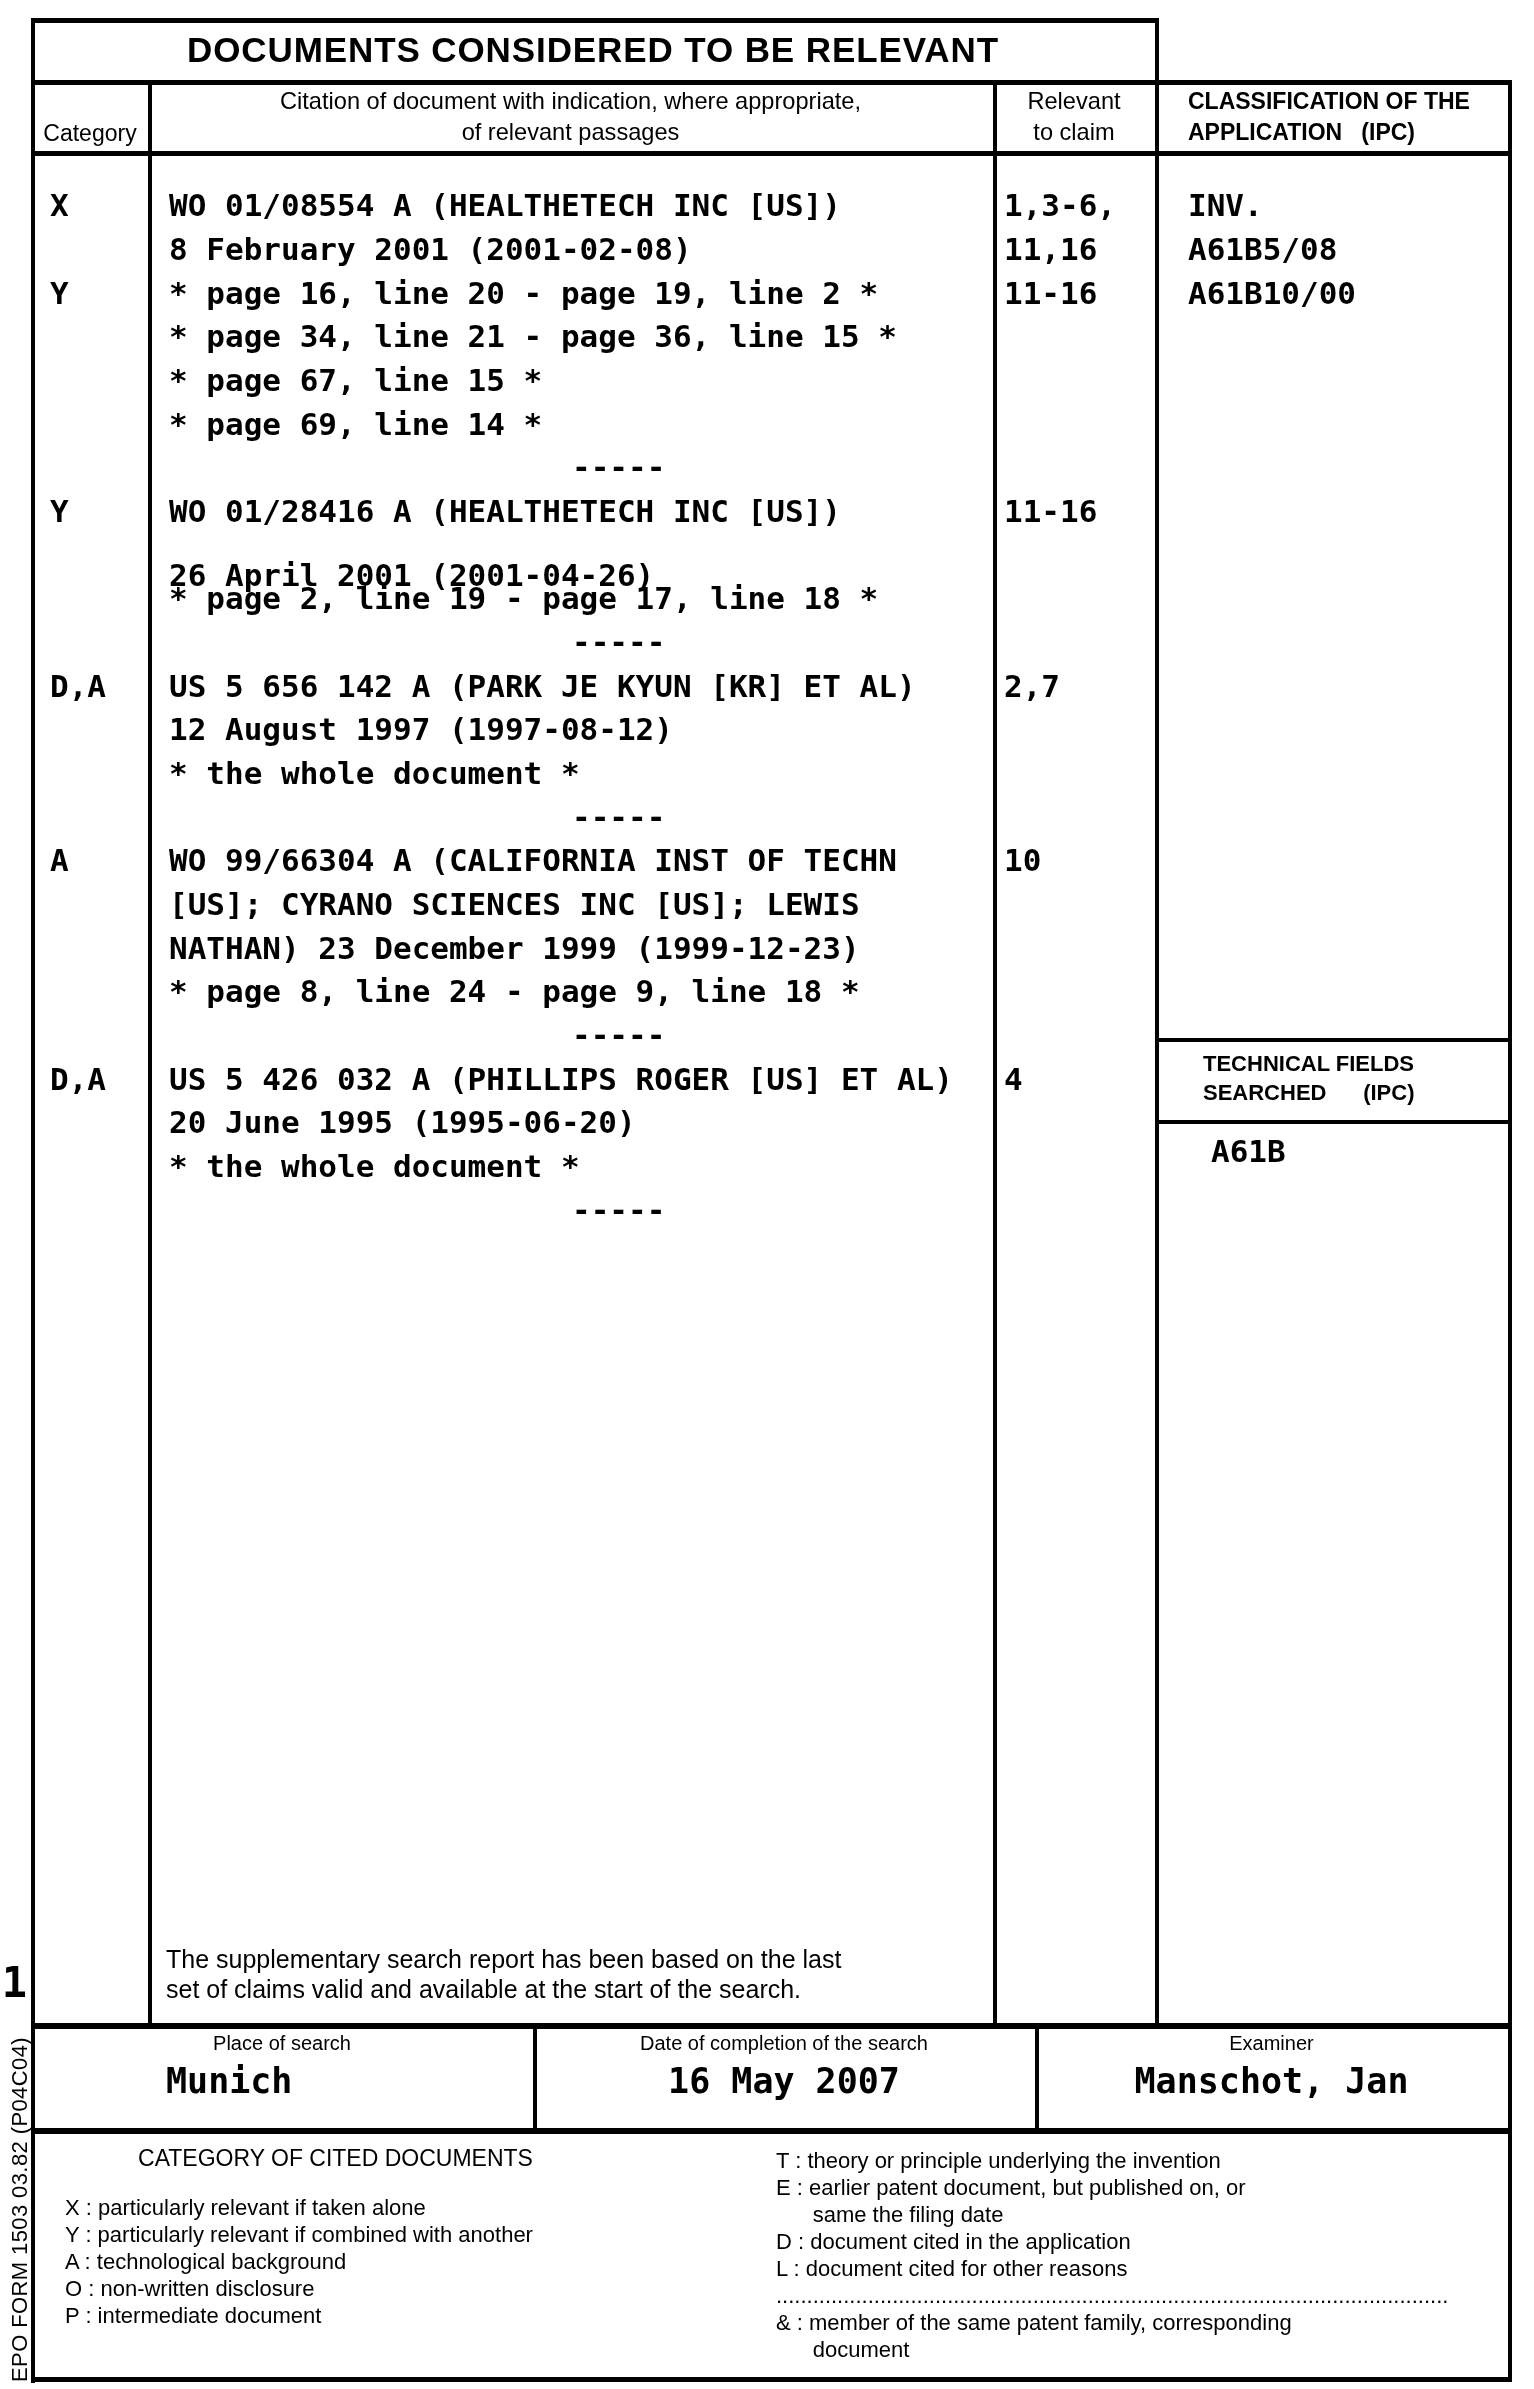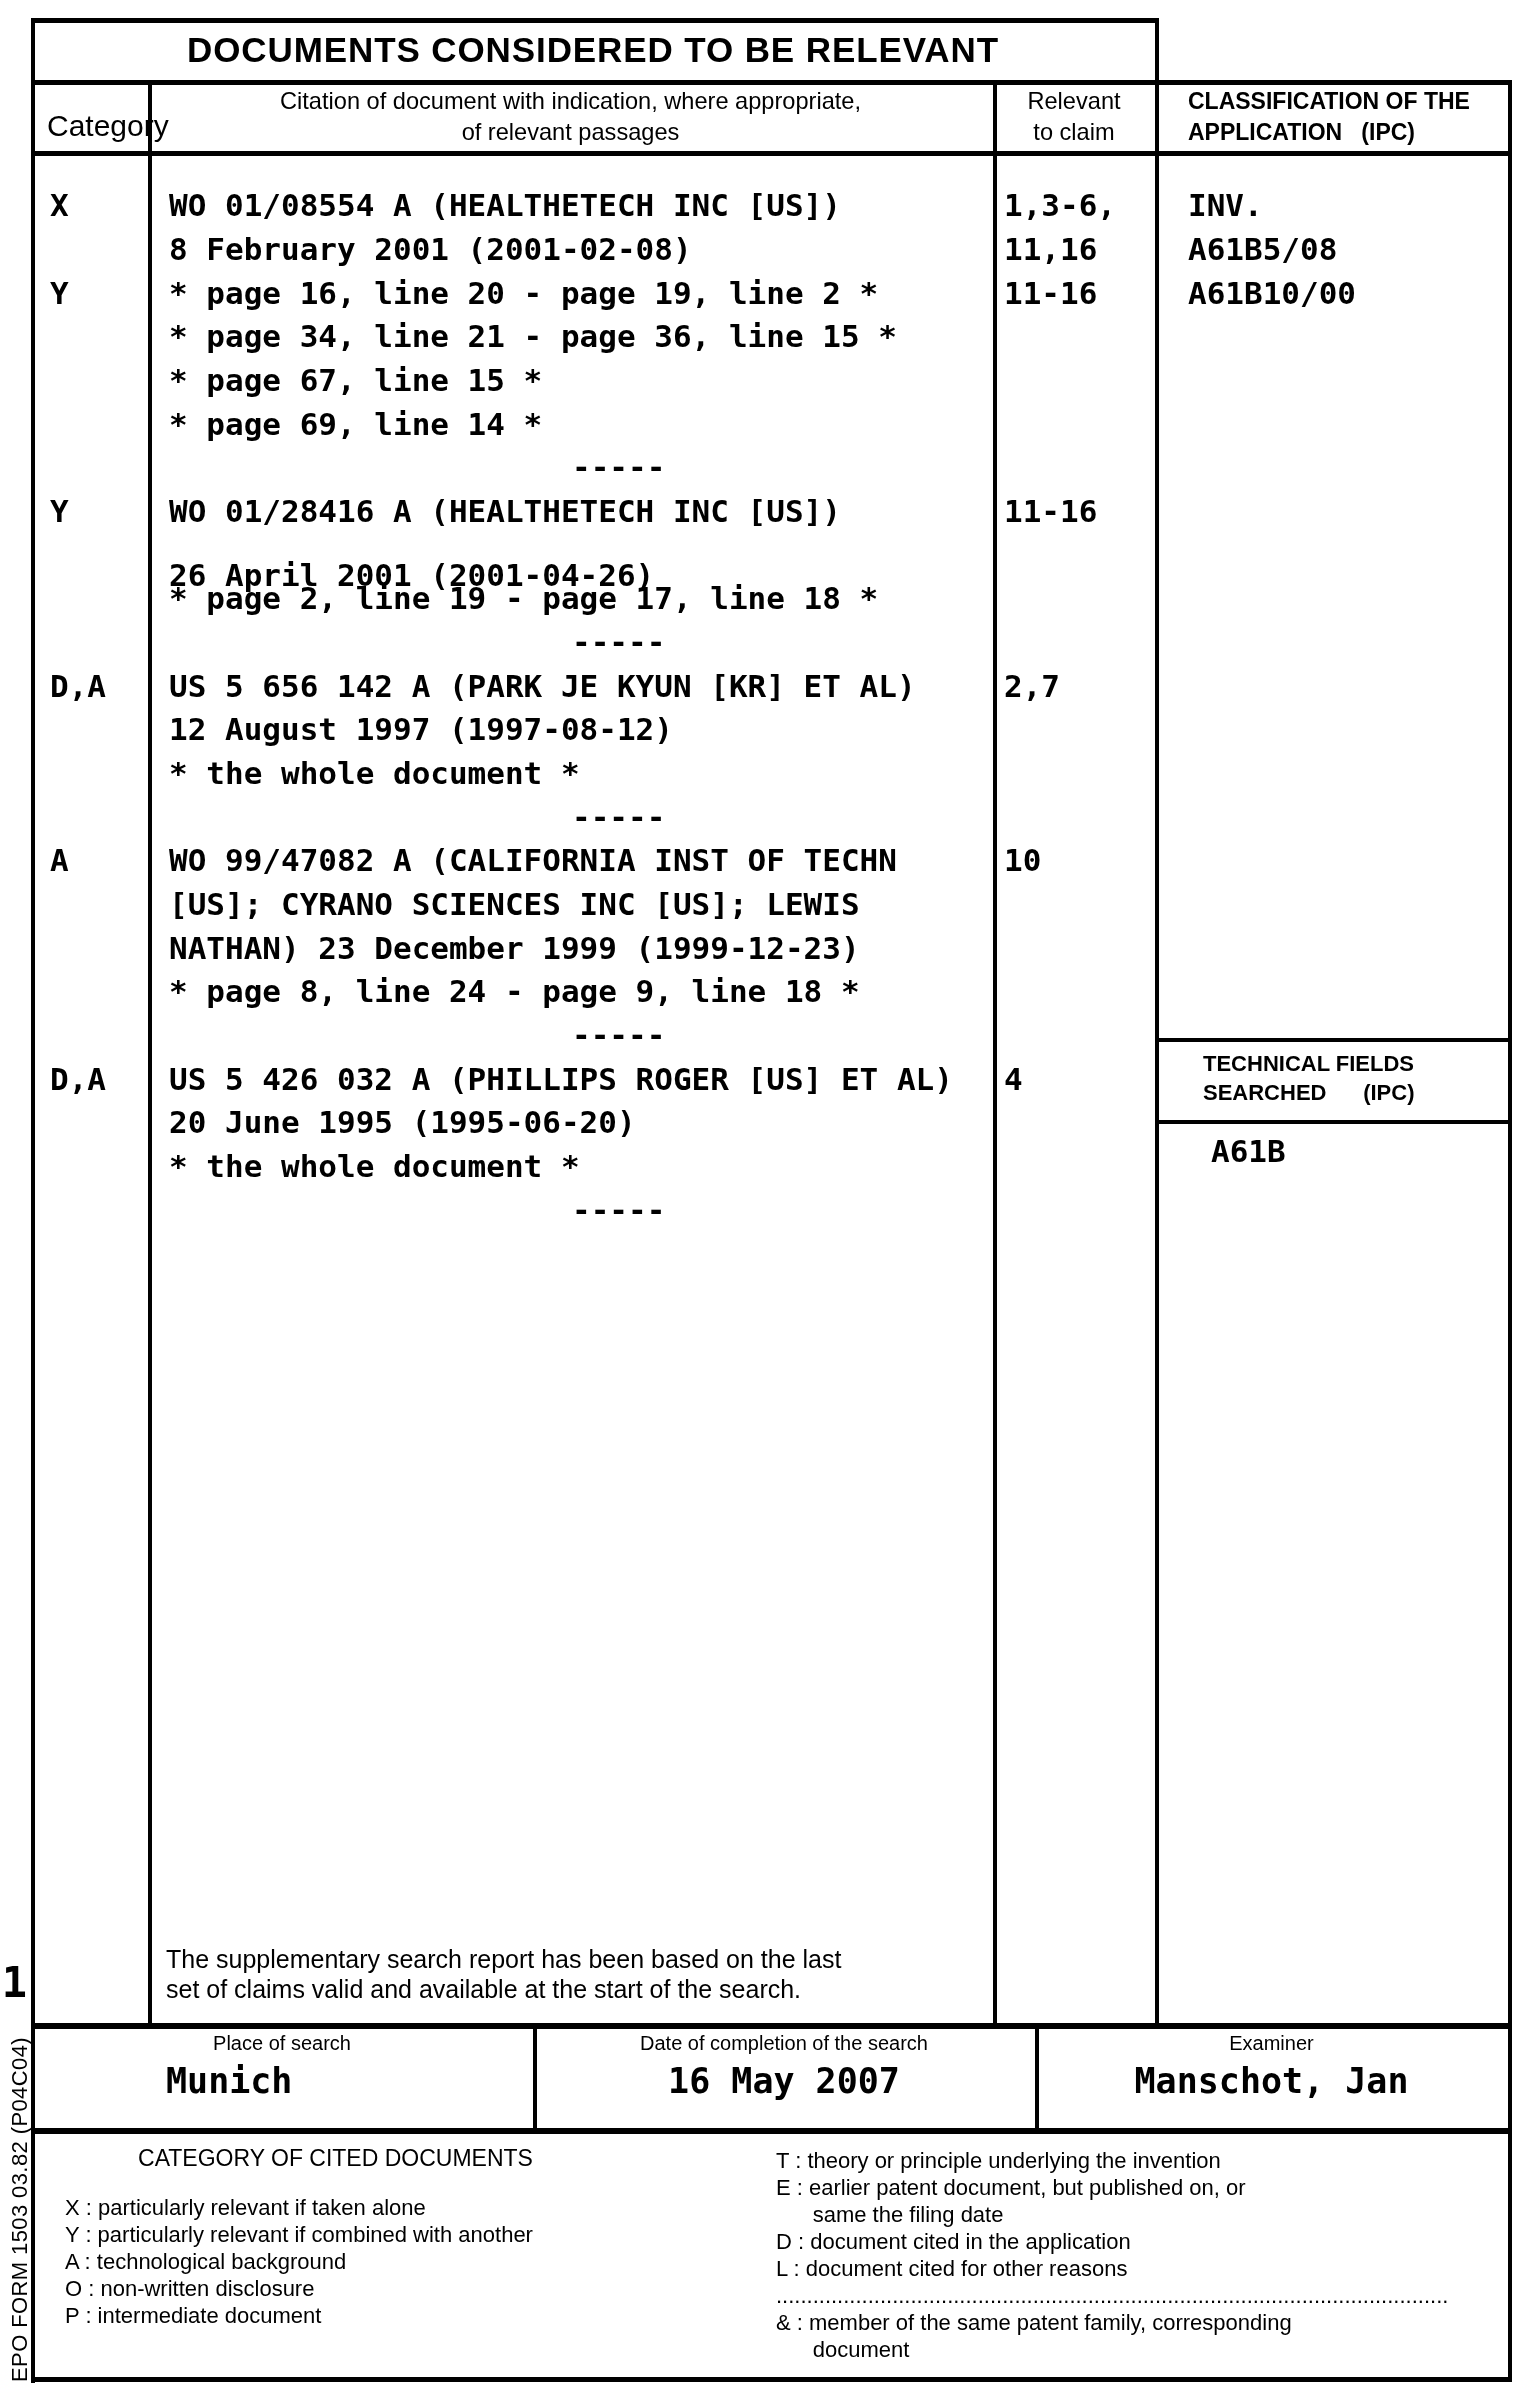--- a/index.html
+++ b/index.html
@@ -13,21 +13,21 @@
   }
   .hline,.vline{position:absolute;background:#000;}
   .txt{position:absolute;white-space:pre;}
   .mono{font-family:"DejaVu Sans Mono",monospace;font-weight:bold;}
   .title{
     left:31px;top:17.5px;width:1124px;height:63px;
     line-height:63px;text-align:center;
     font-size:35px;font-weight:bold;letter-spacing:0.9px;
   }
   .hdr{font-size:23.6px;text-align:center;line-height:31px;padding-top:6.1px;}
-  .hdr-category{left:31px;top:88px;width:118px;height:69px;line-height:63px;font-size:30px;padding-left:16px;}
+  .hdr-category{left:31px;top:96px;width:118px;height:69px;line-height:63px;font-size:23px;}
   .hdr-citation{left:148px;top:80px;width:845px;height:69px;}
   .hdr-relevant{left:993px;top:80px;width:162px;height:69px;}
   .hdr-class{
     left:1155px;top:80px;width:354px;height:69px;
     font-size:23px;font-weight:bold;line-height:31px;padding:6.1px 0 0 33px;
     text-align:left;
   }
   .body-row{position:absolute;left:0;width:1534px;height:44px;line-height:44px;font-size:31px;}
   .body-row span{position:absolute;white-space:pre;}
   .cell-category{left:50px;}
@@ -139,21 +139,21 @@
         <span class="cell-citation">12 August 1997 (1997-08-12)</span>
       </div>
       <div class="body-row mono" style="top: 751px;">
         <span class="cell-citation">* the whole document *</span>
       </div>
       <div class="body-row mono" style="top: 795px;">
         <span class="cell-separator">-----</span>
       </div>
       <div class="body-row mono" style="top: 838px;">
         <span class="cell-category">A</span>
-        <span class="cell-citation">WO 99/47082 A (CALIFORNIA INST OF TECHN</span>
+        <span class="cell-citation">WO 99/66304 A (CALIFORNIA INST OF TECHN</span>
         <span class="cell-claim">10</span>
       </div>
       <div class="body-row mono" style="top: 882px;">
         <span class="cell-citation">[US]; CYRANO SCIENCES INC [US]; LEWIS</span>
       </div>
       <div class="body-row mono" style="top: 926px;">
         <span class="cell-citation">NATHAN) 23 December 1999 (1999-12-23)</span>
       </div>
       <div class="body-row mono" style="top: 969px;">
         <span class="cell-citation">* page 8, line 24 - page 9, line 18 *</span>

